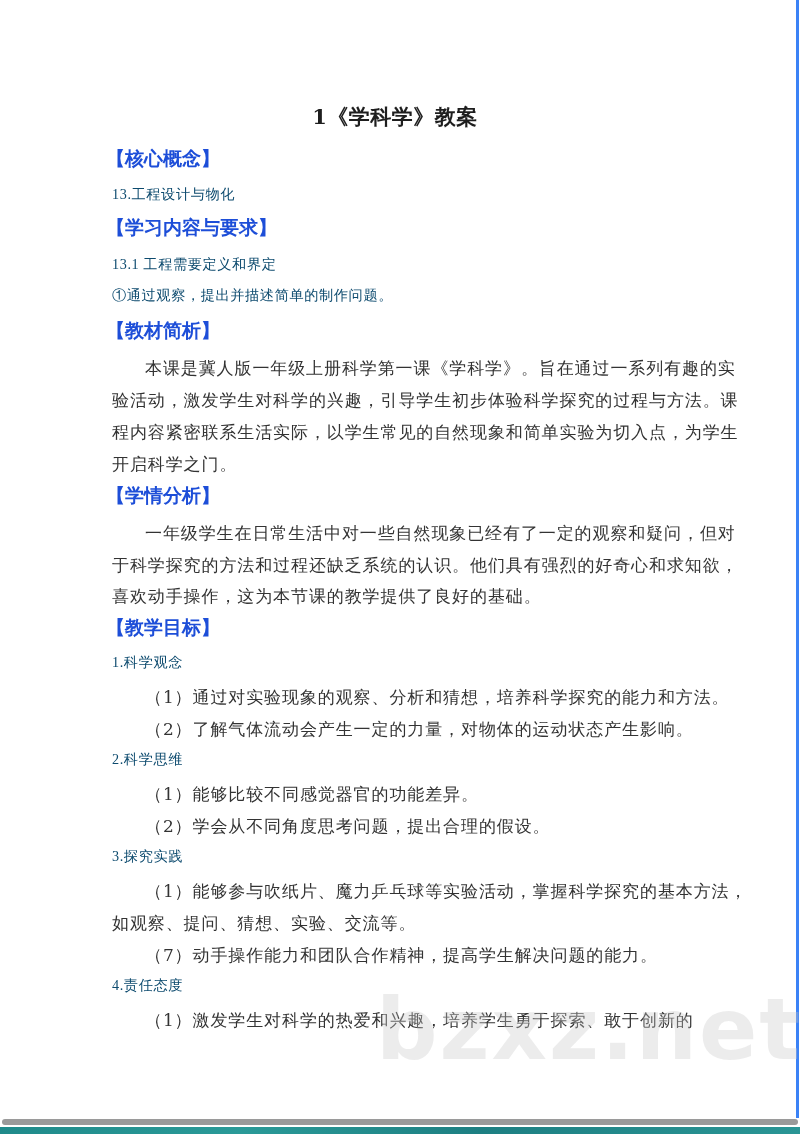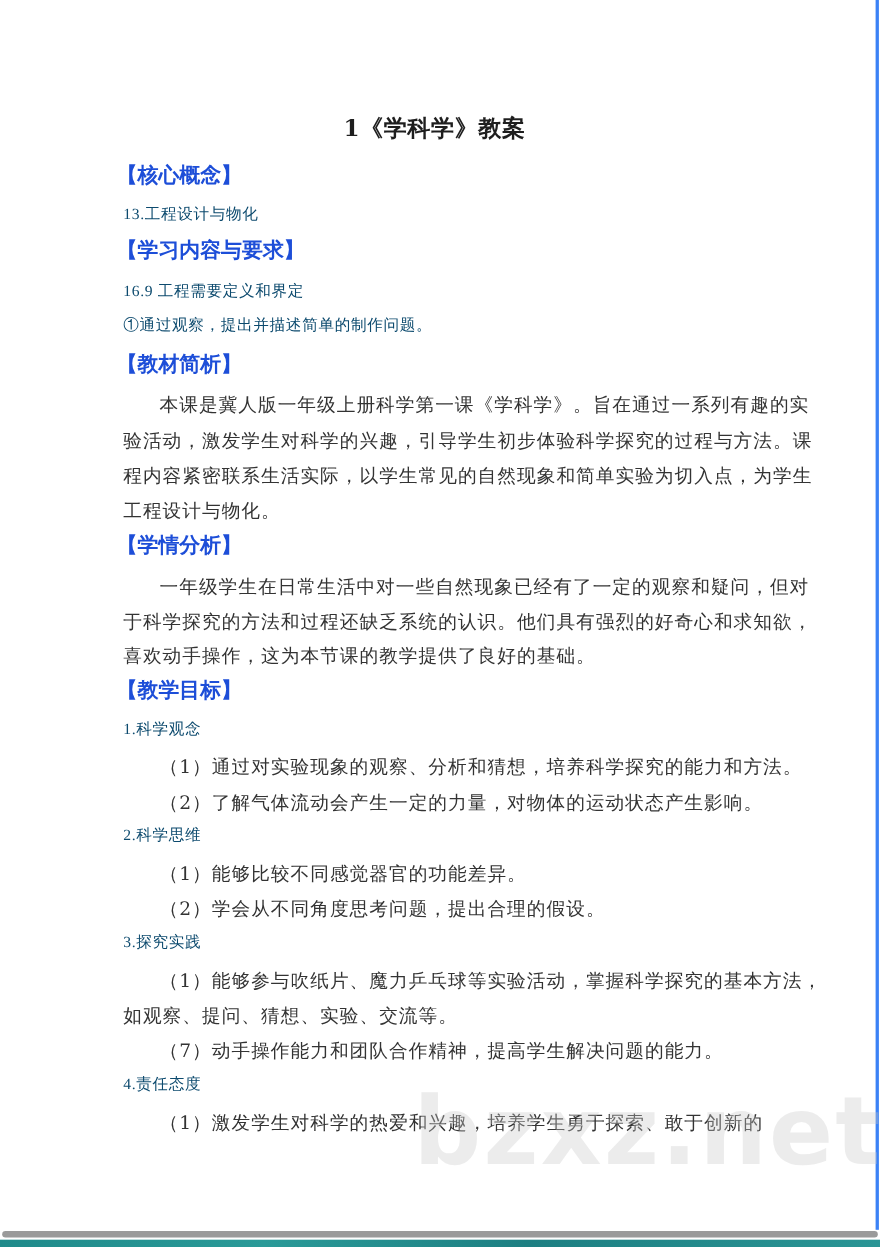--- a/index.html
+++ b/index.html
@@ -42,28 +42,28 @@
 </head>
 <body>
 
 <div class="page">
   <div class="doc-title">1《学科学》教案</div>
 
   <div class="line heading" style="top:146px">【核心概念】</div>
   <div class="line text" style="top:185px">13.工程设计与物化</div>
 
   <div class="line heading" style="top:215px">【学习内容与要求】</div>
-  <div class="line text" style="top:255px">16.9 工程需要定义和界定</div>
+  <div class="line text" style="top:255px">13.1 工程需要定义和界定</div>
   <div class="line text" style="top:286px">①通过观察，提出并描述简单的制作问题。</div>
 
   <div class="line heading" style="top:318px">【教材简析】</div>
   <div class="line para-line indent1" style="top:357px">本课是冀人版一年级上册科学第一课《学科学》。旨在通过一系列有趣的实</div>
   <div class="line para-line" style="top:389px">验活动，激发学生对科学的兴趣，引导学生初步体验科学探究的过程与方法。课</div>
   <div class="line para-line" style="top:421px">程内容紧密联系生活实际，以学生常见的自然现象和简单实验为切入点，为学生</div>
-  <div class="line para-line" style="top:453px">工程设计与物化。</div>
+  <div class="line para-line" style="top:453px">开启科学之门。</div>
 
   <div class="line heading" style="top:483px">【学情分析】</div>
   <div class="line para-line indent1" style="top:522px">一年级学生在日常生活中对一些自然现象已经有了一定的观察和疑问，但对</div>
   <div class="line para-line" style="top:554px">于科学探究的方法和过程还缺乏系统的认识。他们具有强烈的好奇心和求知欲，</div>
   <div class="line para-line" style="top:585px">喜欢动手操作，这为本节课的教学提供了良好的基础。</div>
 
   <div class="line heading" style="top:615px">【教学目标】</div>
   <div class="line text" style="top:653px">1.科学观念</div>
   <div class="line para-line indent1" style="top:686px">（1）通过对实验现象的观察、分析和猜想，培养科学探究的能力和方法。</div>
   <div class="line para-line indent1" style="top:718px">（2）了解气体流动会产生一定的力量，对物体的运动状态产生影响。</div>

